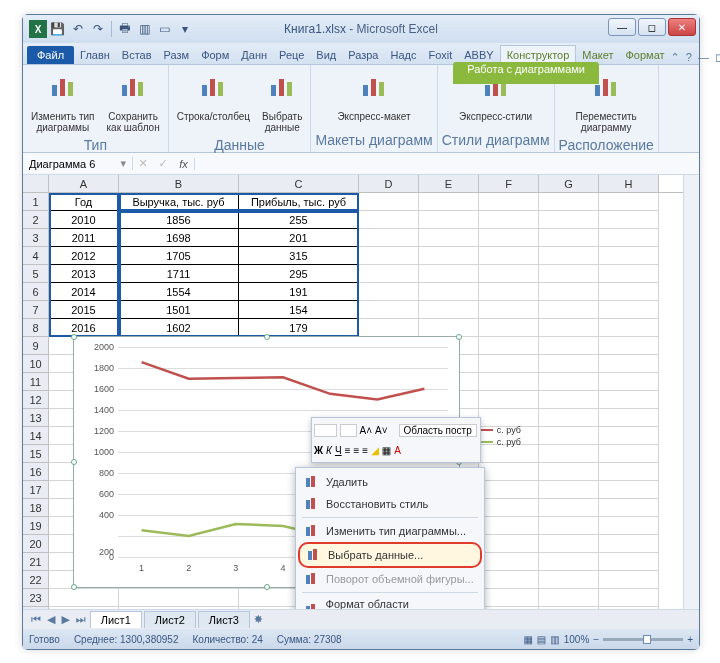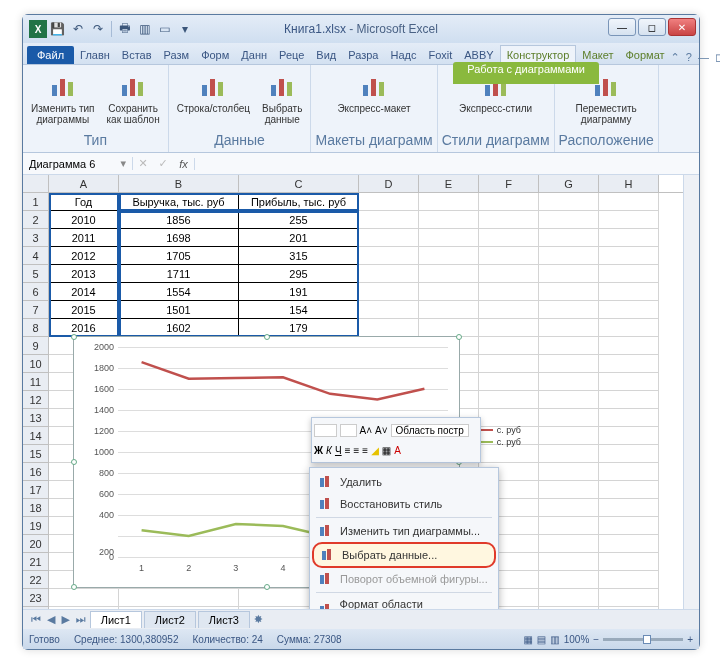--- a/index.html
+++ b/index.html
@@ -28,21 +28,21 @@
   .ribtabs .tab.file { background: #1a5aa8; color: #fff; border-radius: 2px 2px 0 0; padding: 3px 10px; }
   .ribtabs .tab.ctx { color: #5c7e2a; }
   .ribtabs .tab.active { background: #eef3fa; border: 1px solid #b6c7dd; border-bottom: none; }
   .ribtabs .rightctl { margin-left: auto; display: flex; gap: 6px; padding-right: 6px; color: #5a7aa0; font-size: 11px; }
 
   
   .ribbon { height: 88px; background: #eef3fa; display: flex; border-bottom: 1px solid #b6c7dd; font-size: 10px; }
   .rgrp { border-right: 1px solid #ccd9ea; display: flex; flex-direction: column; align-items: center; padding: 2px 4px; }
   .rgrp .btns { display: flex; gap: 4px; flex: 1; }
   .rgrp .lbl { color: #5a7aa0; font-size: 14px; padding: 2px 0; }
-  .rbtn { display: flex; flex-direction: column; align-items: center; justify-content: flex-start; padding: 2px 4px; gap: 2px; cursor: pointer; }
+  .rbtn { display: flex; flex-direction: column; align-items: center; justify-content: flex-start; padding: 2px 4px; gap: 10px; cursor: pointer; }
   .rbtn .ic { width: 32px; height: 32px; display: flex; align-items: center; justify-content: center; }
   .rbtn .txt { text-align: center; line-height: 11px; color: #333; }
 
   
   .fxrow { height: 22px; display: flex; align-items: center; border-bottom: 1px solid #ccd9ea; background: #f7f9fc; font-size: 11px; }
   .fxrow .namebx { width: 110px; border-right: 1px solid #ccd9ea; padding: 0 6px; display: flex; align-items: center; }
   .fxrow .fxlbl { width: 22px; text-align: center; font-style: italic; color: #555; border-right: 1px solid #ccd9ea; }
   .fxrow .fxin { flex: 1; padding: 0 6px; }
 
   
@@ -73,21 +73,21 @@
   .plot .xtick { position: absolute; bottom: -16px; font-size: 9px; color: #555; transform: translateX(-50%); }
   .legend { position: absolute; right: -62px; top: 86px; font-size: 9px; color: #333; }
   .legend .li { display: flex; align-items: center; gap: 4px; margin: 2px 0; }
   .legend .sw { width: 14px; height: 2px; }
 
   
   .minitb { position: absolute; width: 170px; height: 46px; background: #f5f7fa; border: 1px solid #b6c7dd; box-shadow: 0 2px 6px rgba(0,0,0,0.25); font-size: 10px; padding: 2px; }
   .minitb .r { display: flex; align-items: center; gap: 3px; height: 20px; }
 
   
-  .ctxmenu { position: absolute; width: 190px; background: #f5f7fa; border: 1px solid #b6c7dd; box-shadow: 0 2px 8px rgba(0,0,0,0.3); font-size: 11px; padding: 3px 2px; margin-left: 14px; }
+  .ctxmenu { position: absolute; width: 190px; background: #f5f7fa; border: 1px solid #b6c7dd; box-shadow: 0 2px 8px rgba(0,0,0,0.3); font-size: 11px; padding: 3px 2px; }
   .ctxmenu .mi { display: flex; align-items: center; gap: 6px; padding: 3px 6px; color: #333; cursor: pointer; }
   .ctxmenu .mi.disabled { color: #999; }
   .ctxmenu .mi .mic { width: 16px; height: 16px; display: inline-flex; align-items: center; justify-content: center; }
   .ctxmenu hr { border: none; border-top: 1px solid #d0d8e4; margin: 2px 4px; }
   .ctxmenu .mi.hl { background: #fff7e0; border: 2px solid #e03a2a; border-radius: 10px; padding: 3px 6px; }
 
   
   .sheetbar { height: 20px; display: flex; align-items: center; background: #e9edf3; border-top: 1px solid #ccd9ea; font-size: 11px; padding-left: 6px; gap: 2px; }
   .sheetbar .nav { color: #5a7aa0; padding: 0 2px; }
   .sheetbar .stab { padding: 2px 10px; background: #fff; border: 1px solid #b6c7dd; border-bottom: none; font-size: 11px; }
@@ -603,21 +603,21 @@
           </div>
         </div>
     </div>
 
     <div class="minitb" style="left:288px;top:242px">
       <div class="r">
         <span style="border:1px solid #ccc;padding:0 14px 0 4px;background:#fff;">&nbsp;</span>
         <span style="border:1px solid #ccc;padding:0 8px 0 4px;background:#fff;">&nbsp;</span>
         <span>A˄</span>
         <span>A˅</span>
-        <span style="border:1px solid #ccc;padding:0 4px;background:#fff;">Область постр</span>
+        <span style="border:1px solid #ccc;padding:0 4px;background:#fff;margin-left:8px;">Область постр</span>
       </div>
       <div class="r">
         <b>Ж</b>
         <i>К</i>
         <u>Ч</u>
         <span>≡</span>
         <span>≡</span>
         <span>≡</span>
         <span style="color:#e6c200">◢</span>
         <span>▦</span>

